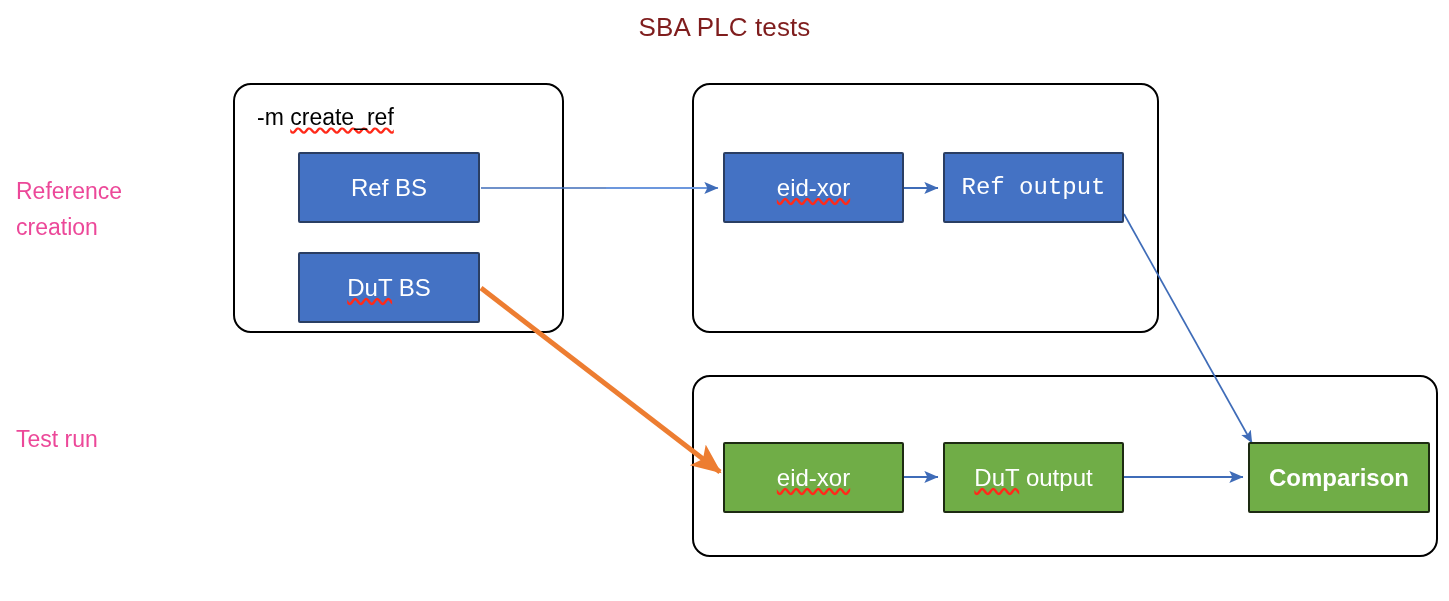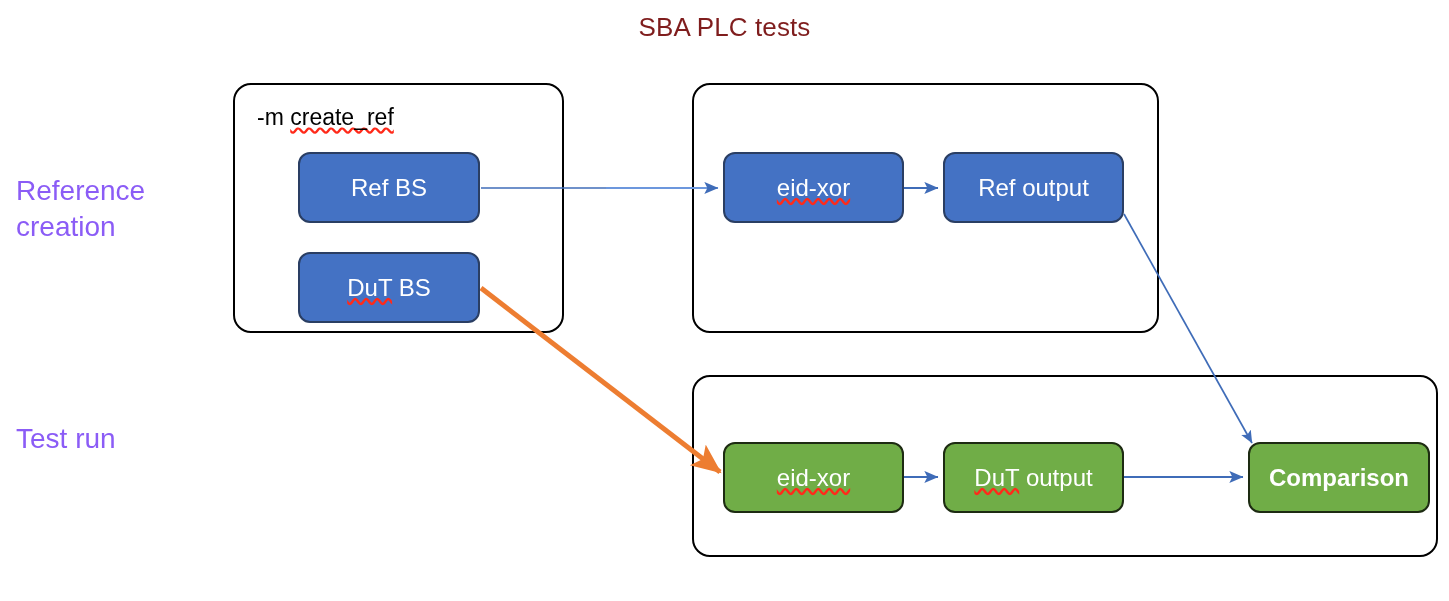--- a/index.html
+++ b/index.html
@@ -24,23 +24,23 @@
     top: 10px;
     width: 1449px;
     text-align: center;
     font-size: 26px;
     line-height: 34px;
     color: #7f1d1d;
     letter-spacing: 0.1px;
   }
   .row-label {
     position: absolute;
-    font-size: 28px;
+    font-size: 23px;
     line-height: 36px;
-    color: #8b5cf6;
+    color: #ec4899;
     white-space: pre-line;
   }
   #row-label-reference { left: 16px; top: 173px; width: 200px; }
   #row-label-testrun { left: 16px; top: 421px; width: 200px; }
 
   .group-box {
     position: absolute;
     border: 2.5px solid #000000;
     border-radius: 18px;
     background: transparent;
@@ -56,21 +56,21 @@
   .sp {
     
     text-decoration: underline wavy #ff2a1a;
     text-decoration-skip-ink: none;
     text-underline-offset: 2px;
   }
 
   .node {
     position: absolute;
     box-sizing: border-box;
-    border-radius: 12px;
+    border-radius: 2px;
     display: flex;
     align-items: center;
     justify-content: center;
     font-size: 24px;
     line-height: 28px;
     color: #ffffff;
     text-align: right;
     white-space: nowrap;
   }
   .node.blue {
@@ -150,21 +150,21 @@
   </div>
 
   <div class="node blue" style="left:298px; top:252px; width:182px; height:71px;">
     <span><span class="sp">DuT</span><span> BS</span></span>
   </div>
 
   <div class="node blue" style="left:723px; top:152px; width:181px; height:71px;">
     <span class="sp">eid-xor</span>
   </div>
 
-  <div class="node blue" style="left:943px; top:152px; width:181px; height:71px;">
+  <div class="node blue" style="left:943px; top:152px; width:181px; height:71px;font-family:Liberation Mono, monospace;">
     <span>Ref output</span>
   </div>
 
   <div class="node green" style="left:723px; top:442px; width:181px; height:71px;">
     <span class="sp">eid-xor</span>
   </div>
 
   <div class="node green" style="left:943px; top:442px; width:181px; height:71px;">
     <span><span class="sp">DuT</span><span> output</span></span>
   </div>

